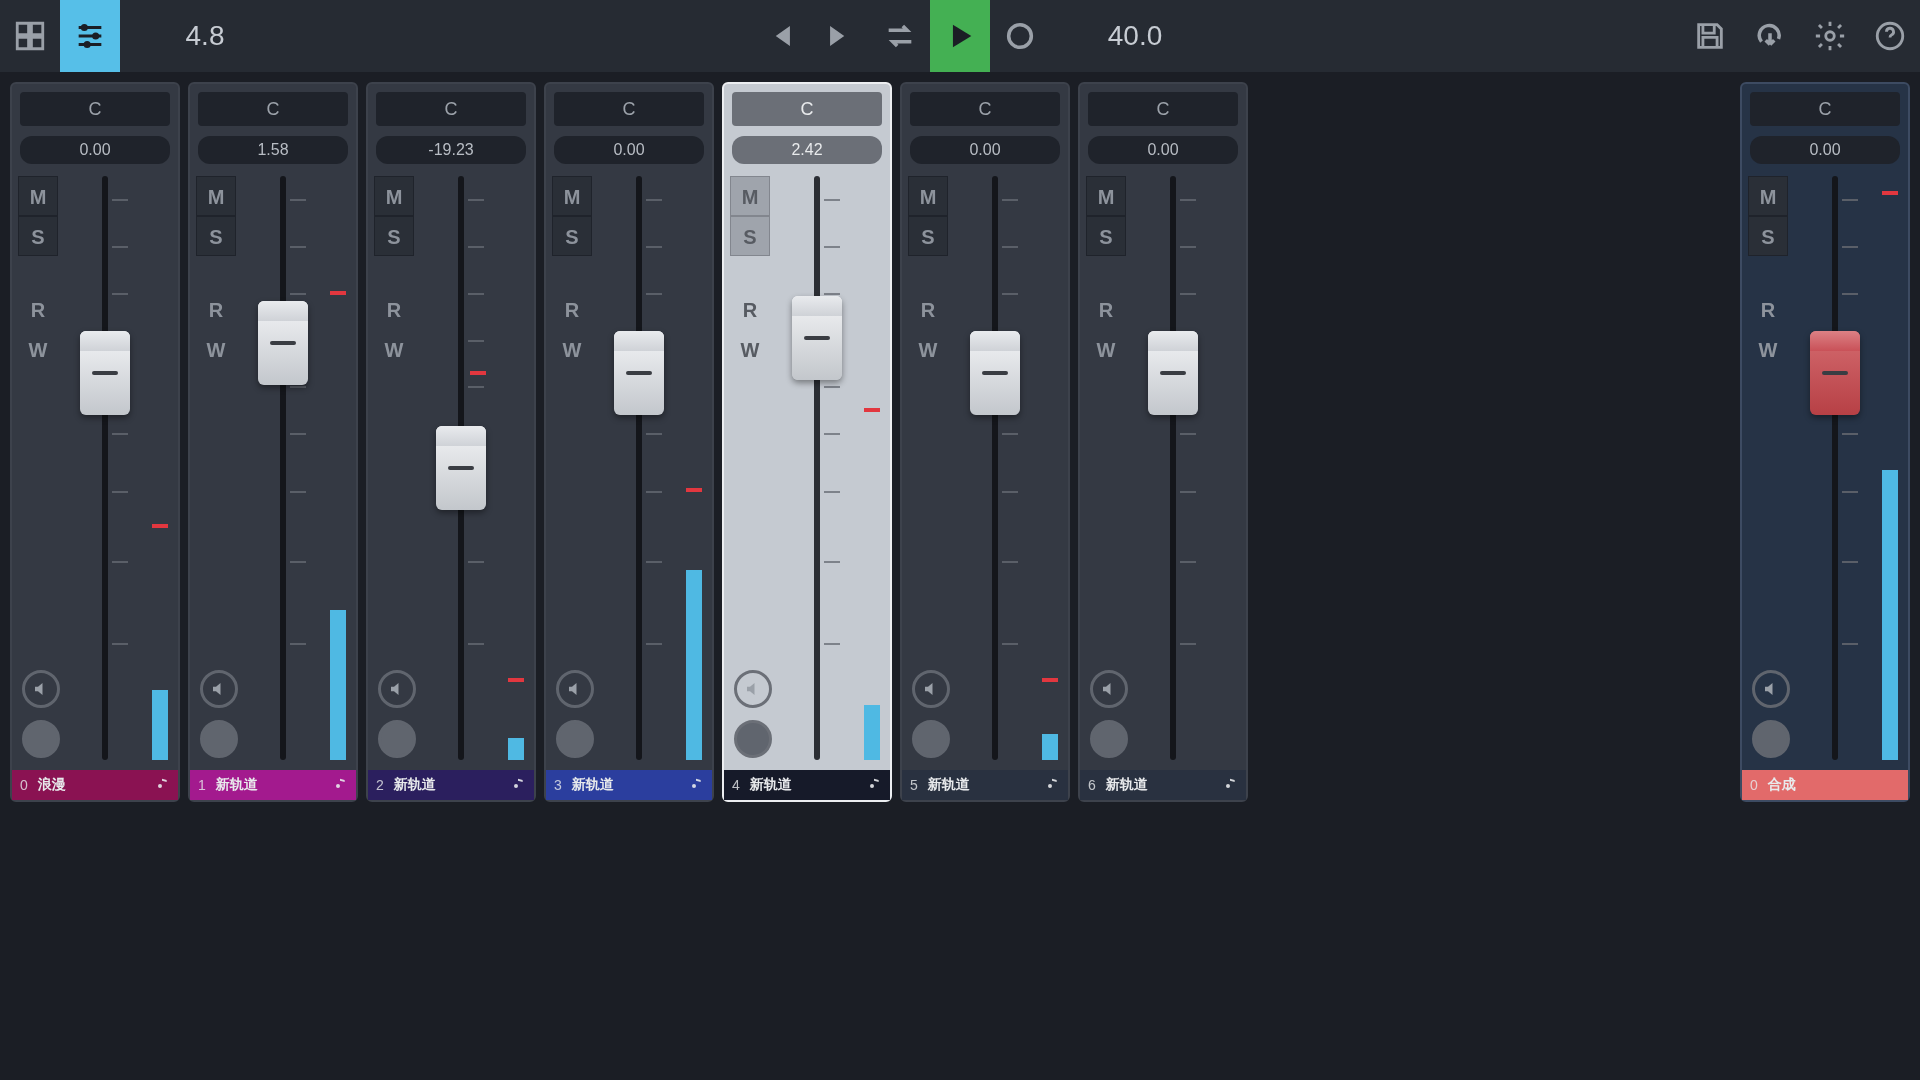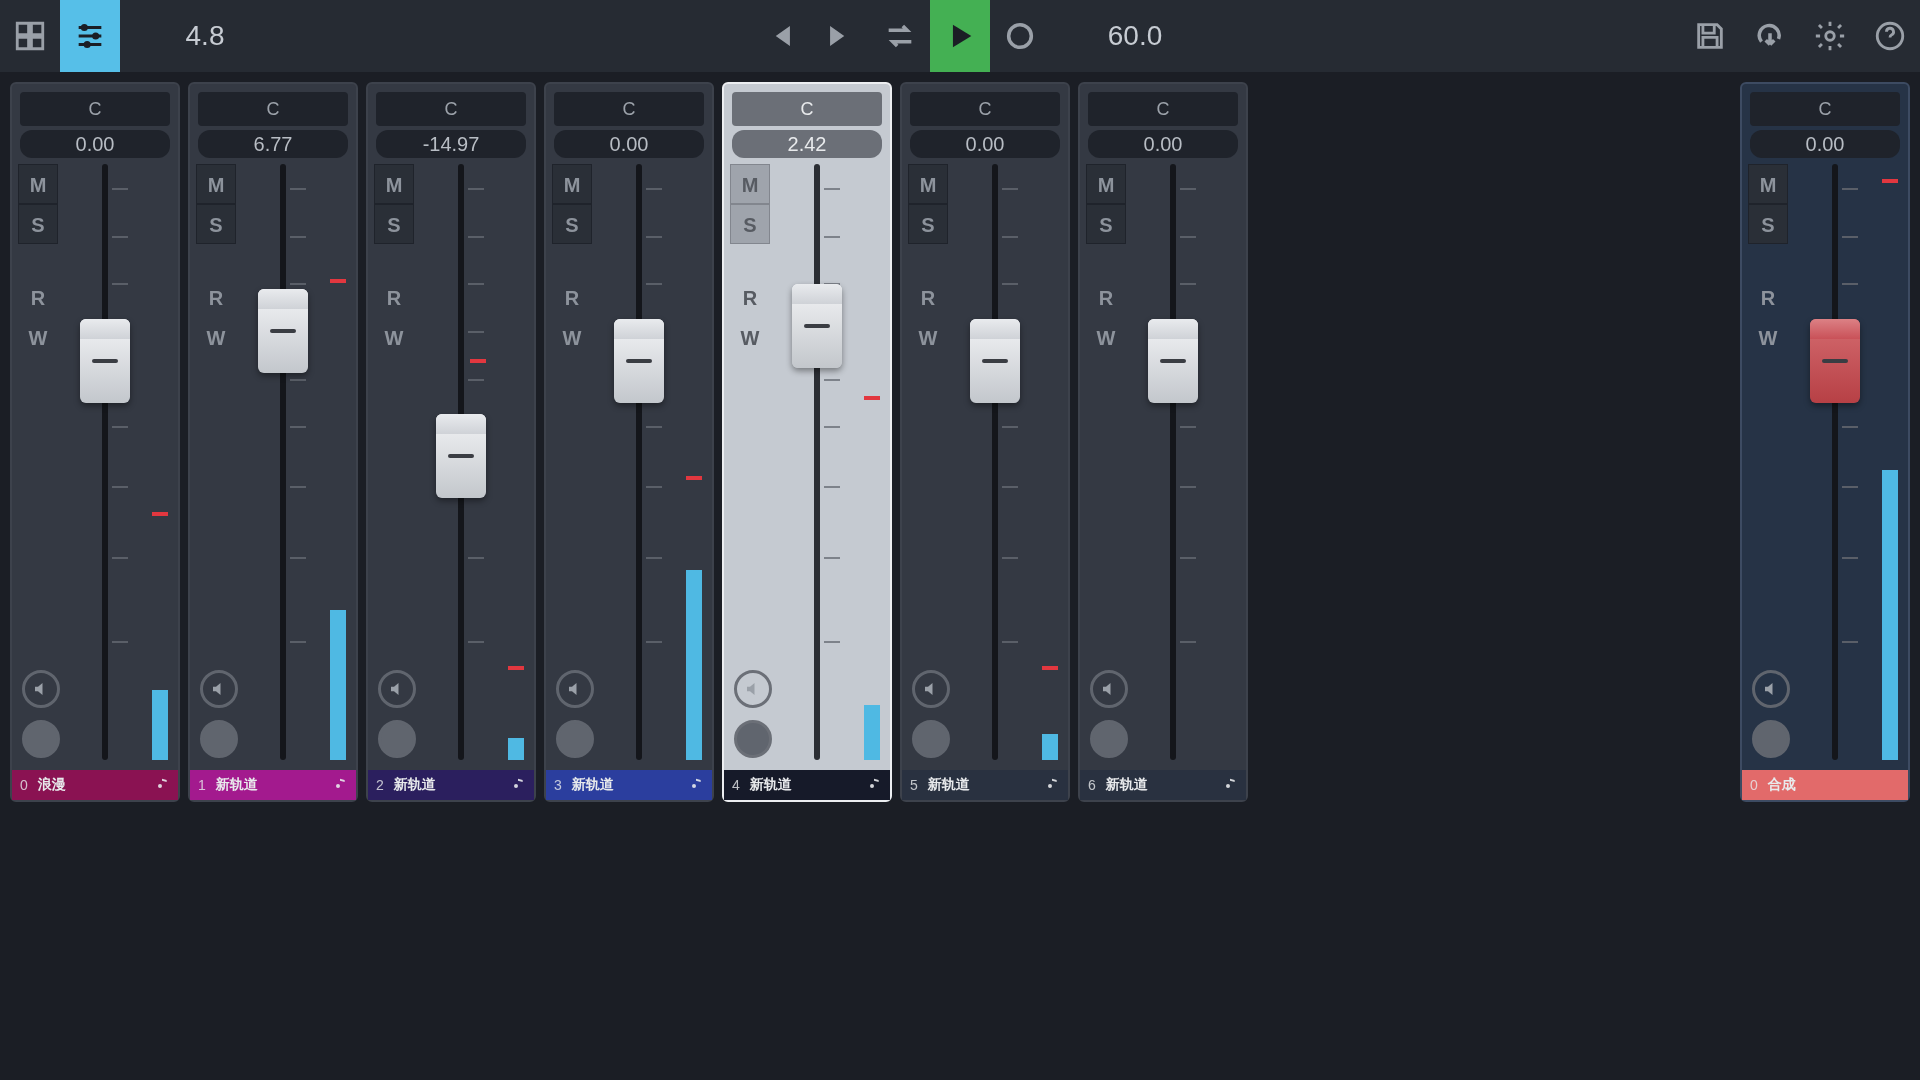--- a/index.html
+++ b/index.html
@@ -15,21 +15,21 @@
   .tb-num { color:#c7ccd3; font-size:28px; padding:0 30px; min-width:170px; text-align:center;}
   .spacer { flex:1; }
   .mixer-wrap { position:absolute; left:0; top:82px; width:100%; height:720px; display:flex; gap:8px; padding:0 10px;}
   .chan {
     flex:0 0 170px; height:720px; border:2px solid #3d424c; border-radius:6px;
     background:#343943; display:flex; flex-direction:column; align-items:stretch; position:relative;
   }
   .chan.selected { background:#c5cad1; border-color:#eceef1;}
   .chan.master { background:#263346; border-color:#3d4b62; margin-left:auto;}
   .pan-box { margin:8px 8px 4px 8px; height:34px; background:#1f232b; border-radius:4px; color:#9ca2aa; font-size:18px; display:flex; align-items:center; justify-content:center;}
-  .db-box  { margin:0 8px; height:28px; background:#1f232b; border-radius:12px; color:#b8bdc4; font-size:20px; display:flex; align-items:center; justify-content:center;}
+  .db-box  { margin:6px 8px; height:28px; background:#1f232b; border-radius:12px; color:#b8bdc4; font-size:16px; display:flex; align-items:center; justify-content:center;}
   .chan.selected .pan-box,.chan.selected .db-box{ background:#6b6f77; color:#e8eaec;}
   .body { flex:1; display:flex; position:relative;}
   .btncol { position:absolute; left:6px; top:6px; display:flex; flex-direction:column; gap:0;}
   .mini { width:40px; height:40px; background:#2a2f37; color:#8d939c; font:700 20px/40px Arial; text-align:center; border:1px solid #1f232b;}
   .chan.selected .mini{ background:#9fa4ac; color:#575b62; border-color:#82868e;}
   .btnrow2 { position:absolute; left:6px; top:120px; display:flex; flex-direction:column; gap:0;}
   .automini{ width:40px; height:40px; color:#8d939c; font:700 20px/40px Arial; text-align:center;}
   .chan.selected .automini{ color:#575b62;}
   .circles{ position:absolute; left:10px; bottom:42px; display:flex; flex-direction:column; gap:12px;}
   .circ{ width:38px; height:38px; border-radius:50%; border:3px solid #60656e; display:flex; align-items:center; justify-content:center;}
@@ -100,21 +100,21 @@
   <div class="tb-btn play">
       <svg viewBox="0 0 24 24">
         <path d="M7 4l13 8-13 8z"></path>
       </svg>
     </div>
   <div class="tb-btn">
       <svg viewBox="0 0 24 24">
         <circle cx="12" cy="12" r="8" fill="none" stroke="#9aa0a8" stroke-width="2.5"></circle>
       </svg>
     </div>
-  <div class="tb-num">60.0</div>
+  <div class="tb-num">40.0</div>
   <div class="spacer"></div>
   <div class="tb-btn">
       <svg viewBox="0 0 24 24">
         <path d="M4 4h13l3 3v13H4z M7 4v6h8V4 M7 20v-7h10v7" fill="none" stroke="#9aa0a8" stroke-width="2"></path>
       </svg>
     </div>
   <div class="tb-btn">
       <svg viewBox="0 0 24 24">
         <path d="M6 16a7 7 0 1 1 12-2" fill="none" stroke="#9aa0a8" stroke-width="2.5"></path>
         <path d="M12 10v8m0 0l-3-3m3 3l3-3" fill="none" stroke="#9aa0a8" stroke-width="2.5"></path>
@@ -182,21 +182,21 @@
       <span class="name">浪漫</span>
       <span class="note">
         <svg viewBox="0 0 24 24">
             <path d="M9 18a3 3 0 1 1 0-6 3 3 0 0 1 0 6zm3-3V4l7 2v3l-7-2"></path>
           </svg>
       </span>
     </div>
     </div>
     <div class="chan">
     <div class="pan-box">C</div>
-    <div class="db-box">6.77</div>
+    <div class="db-box">1.58</div>
     <div class="body">
       <div class="btncol">
         <div class="mini">M</div>
         <div class="mini">S</div>
       </div>
       <div class="btnrow2">
         <div class="automini">R</div>
         <div class="automini">W</div>
       </div>
       <div class="circles">
@@ -234,21 +234,21 @@
       <span class="name">新轨道</span>
       <span class="note">
         <svg viewBox="0 0 24 24">
             <path d="M9 18a3 3 0 1 1 0-6 3 3 0 0 1 0 6zm3-3V4l7 2v3l-7-2"></path>
           </svg>
       </span>
     </div>
     </div>
     <div class="chan">
     <div class="pan-box">C</div>
-    <div class="db-box">-14.97</div>
+    <div class="db-box">-19.23</div>
     <div class="body">
       <div class="btncol">
         <div class="mini">M</div>
         <div class="mini">S</div>
       </div>
       <div class="btnrow2">
         <div class="automini">R</div>
         <div class="automini">W</div>
       </div>
       <div class="circles">

